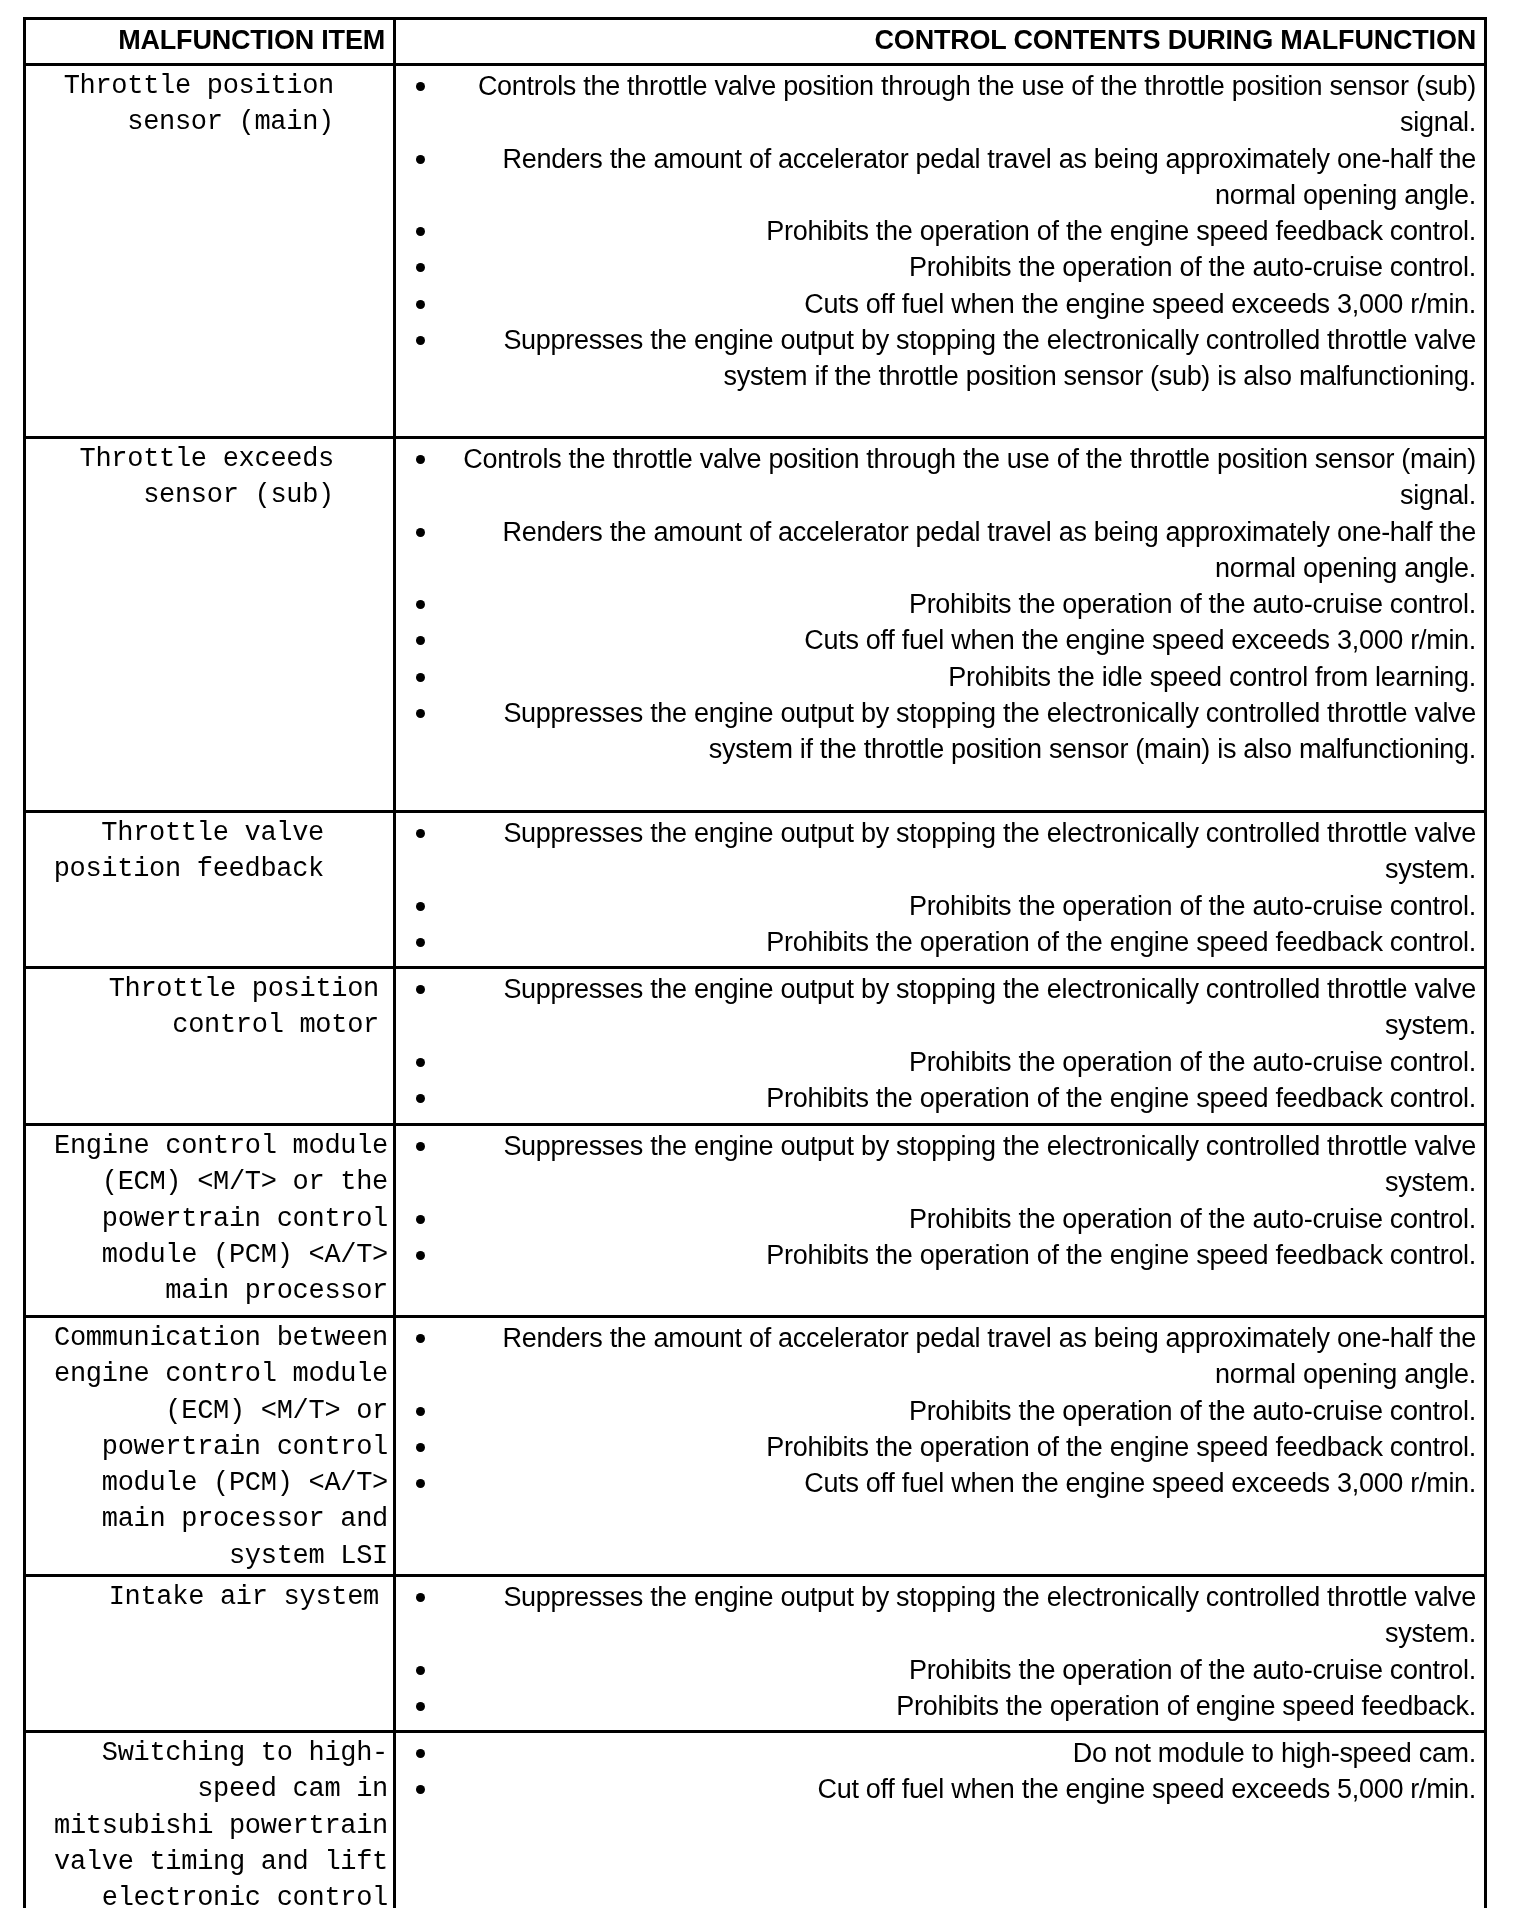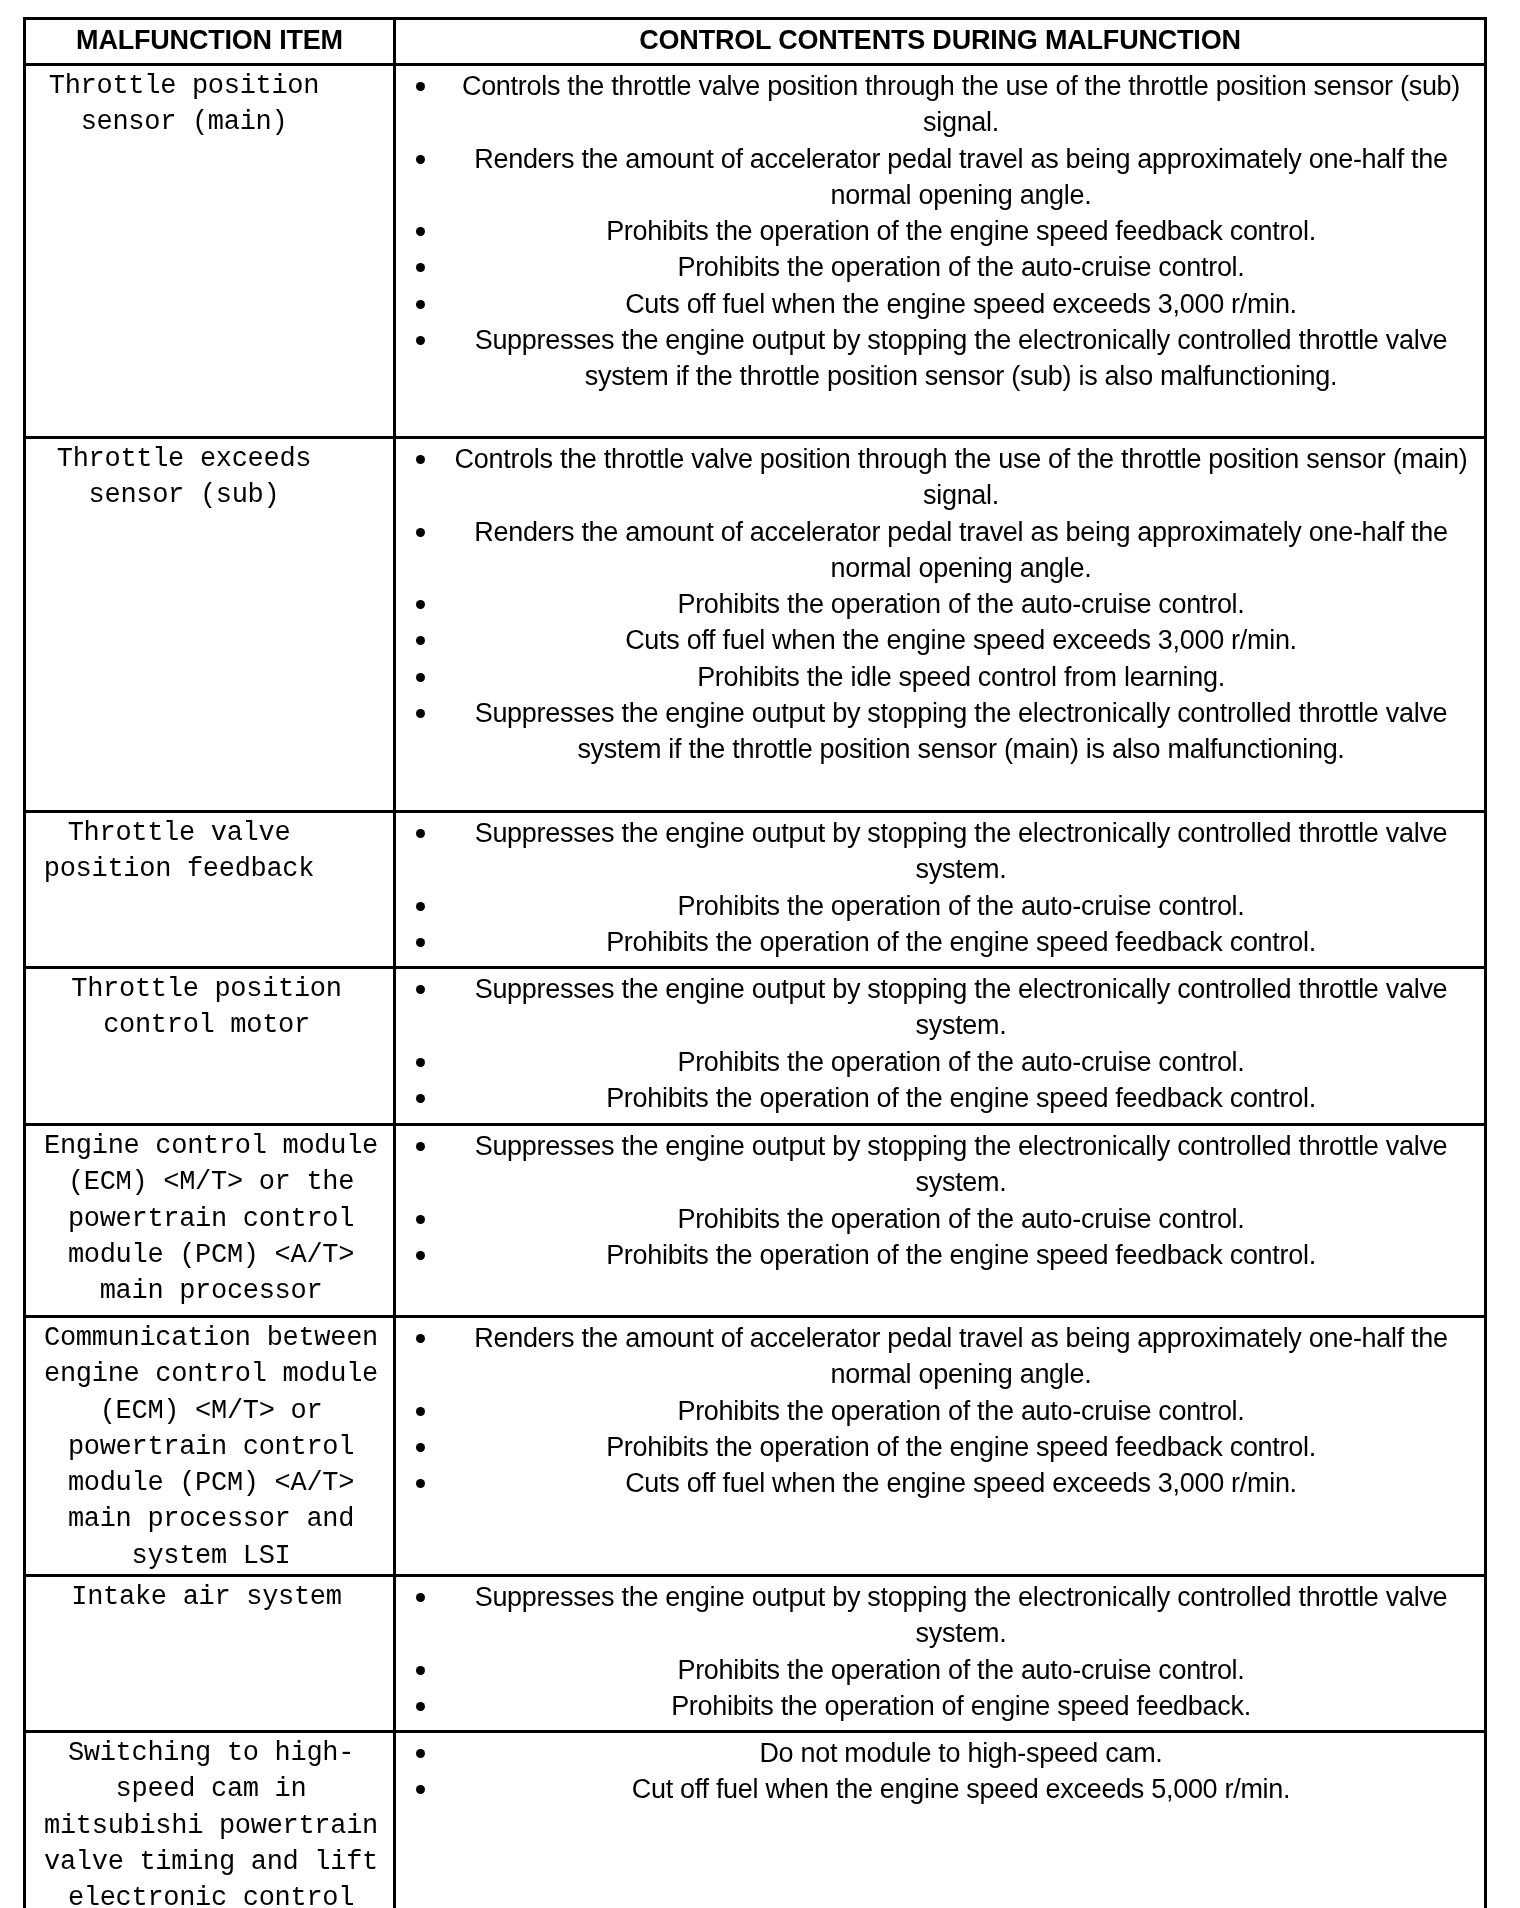--- a/index.html
+++ b/index.html
@@ -22,21 +22,21 @@
     width: 1461px;
     border-collapse: collapse;
     table-layout: fixed;
   }
   .tbl td, .tbl th {
     border: 3px solid #000;
     vertical-align: top;
     padding: 0;
     font-size: 27px;
     line-height: 36.3px;
-    text-align: center;
+    text-align: right;
     margin-top: 32px;
   }
   .tbl col.c1 { width: 370px; }
   .tbl col.c2 { width: 1091px; }
   .tbl th {
     font-weight: bold;
     height: 41px;
     padding: 2px 8px 0 8px;
     letter-spacing: -0.2px;
   }

